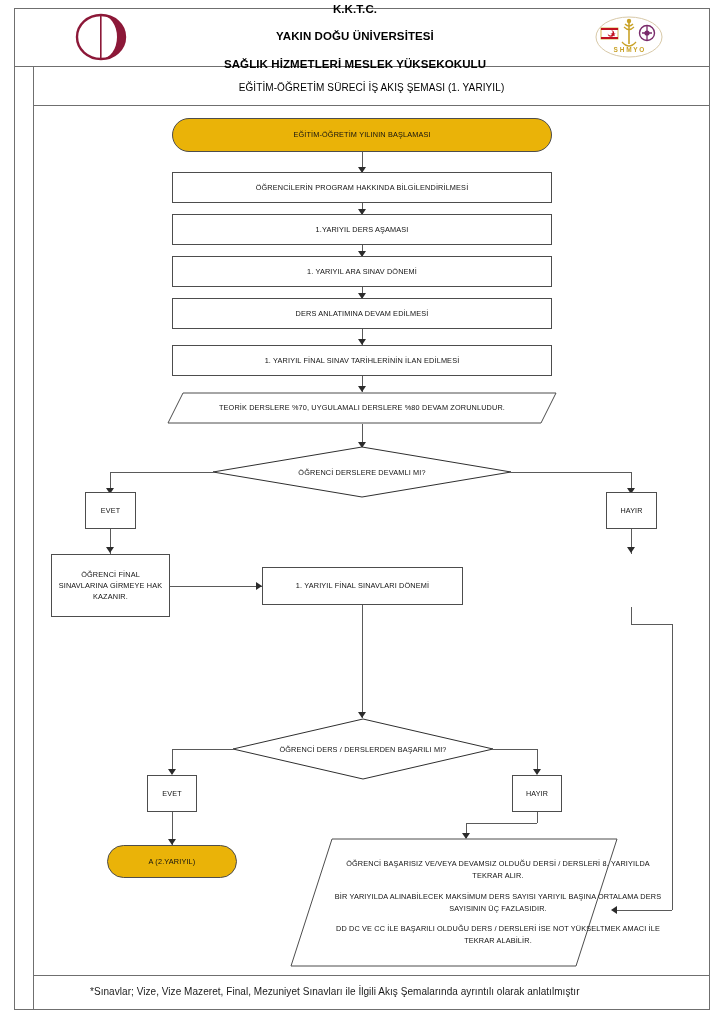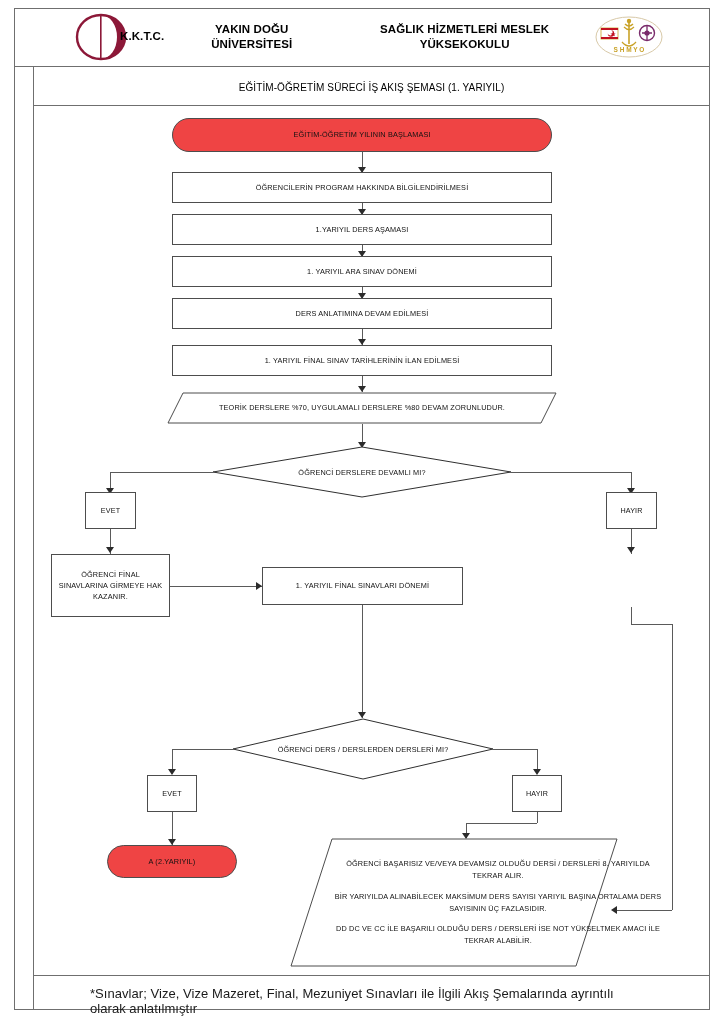--- a/index.html
+++ b/index.html
@@ -28,51 +28,51 @@
     border-top:1px solid #6f6f6f;
   }
   .foot-rule{
     position:absolute;left:33px;top:975px;width:677px;height:0;
     border-top:1px solid #6f6f6f;
   }
 
   
   .hdr-title{
     position:absolute;left:120px;top:12px;width:470px;height:50px;
-    display:flex;flex-direction:row;align-items:center;justify-content:center;
+    display:flex;flex-direction:column;align-items:center;justify-content:center;
     text-align:center;font-weight:bold;font-size:11.5px;line-height:1.32;
     color:#000;letter-spacing:.1px;gap:12px;
   }
   .logo-left{
     position:absolute;left:73px;top:13px;width:56px;height:48px;
   }
   .logo-right{
     position:absolute;left:592px;top:14px;width:74px;height:46px;
   }
 
   .doc-title{
     position:absolute;left:33px;top:70px;width:677px;height:34px;
     display:flex;align-items:center;justify-content:center;
     font-weight:normal;font-size:10px;color:#000;letter-spacing:.1px;
   }
 
   .footnote{
     position:absolute;left:90px;top:986px;width:560px;
-    font-size:13px;color:#1a1a1a;letter-spacing:.05px;
+    font-size:10px;color:#1a1a1a;letter-spacing:.05px;
   }
 
   
   .node{
     position:absolute;box-sizing:border-box;
     display:flex;align-items:center;justify-content:center;
     text-align:center;color:#111;font-size:7.3px;line-height:1.55;
     letter-spacing:.15px;padding:2px 6px;
   }
   .rect{border:1px solid #4d4d4d;background:#fff;}
-  .term{border:1px solid #4d4d4d;background:#ef4444;border-radius:26px;}
+  .term{border:1px solid #4d4d4d;background:#eab308;border-radius:26px;}
   .small{font-size:7.2px;}
 
   
   .para-wrap{position:absolute;}
   .para-shape{
     position:absolute;left:0;top:0;width:100%;height:100%;
   }
   .para-shape svg{display:block;}
   .para-text{
     position:absolute;left:0;top:0;width:100%;height:100%;
@@ -231,21 +231,21 @@
   <div class="hline" style="left:617px;top:910px;width:55px;"></div>
   <div class="arrow-l" style="left:611px;top:906px;"></div>
 
   <div class="vline" style="left:362px;top:605px;height:113px;"></div>
   <div class="arrow-d" style="left:358px;top:712px;"></div>
 
   <div class="dia-wrap" style="left:232px;top:718px;width:262px;height:62px;">
     <svg width="262" height="62" viewBox="0 0 262 62" preserveAspectRatio="none">
       <polygon points="131,1 261,31 131,61 1,31" fill="#fff" stroke="#2f2f2f" stroke-width="1"></polygon>
     </svg>
-    <div class="dia-text">ÖĞRENCİ DERS / DERSLERDEN DERSLERİ MI?</div>
+    <div class="dia-text">ÖĞRENCİ DERS / DERSLERDEN BAŞARILI MI?</div>
   </div>
 
   <div class="hline" style="left:172px;top:749px;width:61px;"></div>
   <div class="vline" style="left:172px;top:749px;height:24px;"></div>
   <div class="arrow-d" style="left:168px;top:769px;"></div>
   <div class="node rect small" style="left:147px;top:775px;width:50px;height:37px;">EVET</div>
 
   <div class="hline" style="left:493px;top:749px;width:44px;"></div>
   <div class="vline" style="left:537px;top:749px;height:24px;"></div>
   <div class="arrow-d" style="left:533px;top:769px;"></div>

